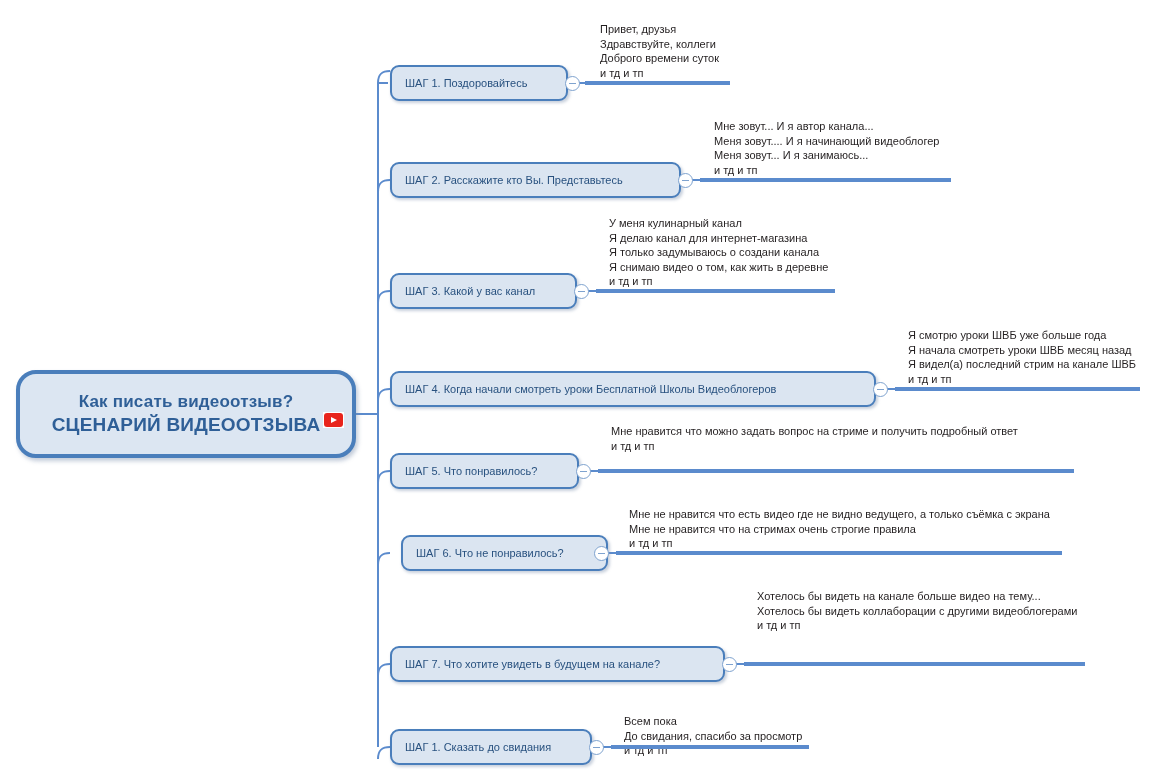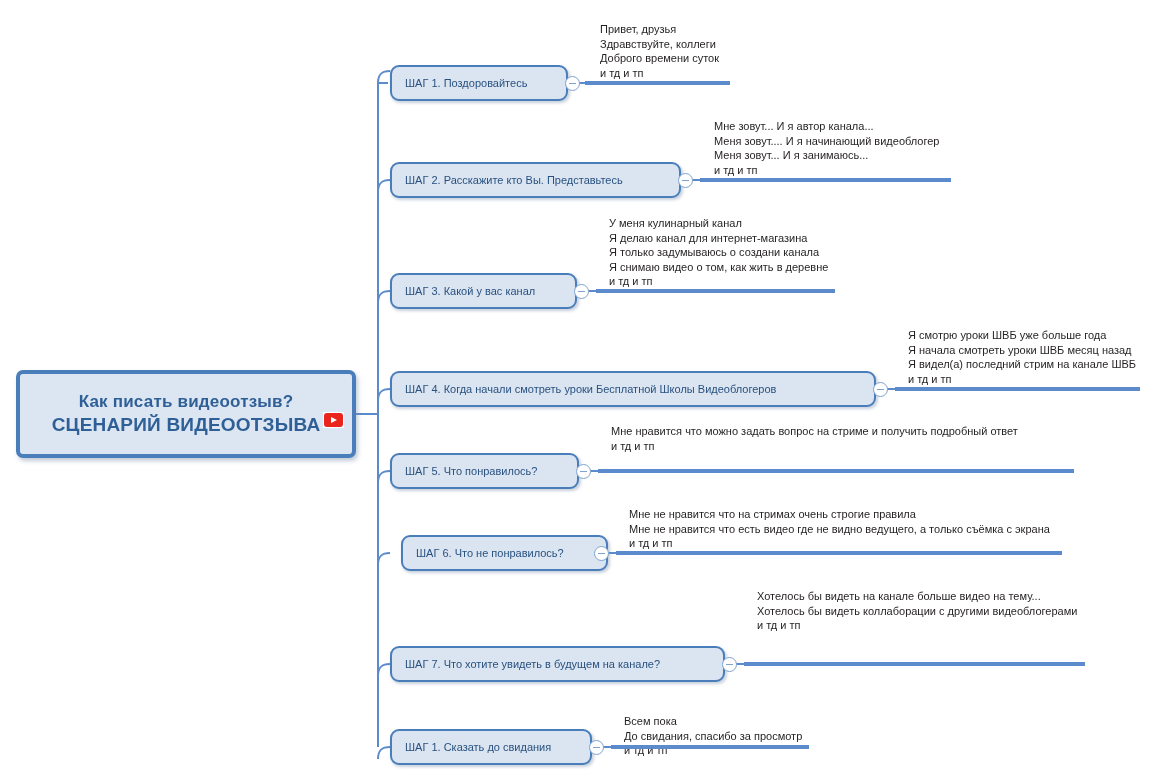--- a/index.html
+++ b/index.html
@@ -15,21 +15,21 @@
   #wires{position:absolute;left:0;top:0;width:1156px;height:782px;pointer-events:none;}
 
   
   .root-node{
     position:absolute;
     left:16px;top:370px;
     width:340px;height:88px;
     box-sizing:border-box;
     background:#dce6f2;
     border:4px solid #4a7ebb;
-    border-radius:7px;
+    border-radius:20px;
     display:flex;align-items:center;justify-content:center;
     box-shadow:2px 3px 4px rgba(120,140,170,.45);
   }
   .root-inner{position:relative;text-align:center;line-height:1.3;}
   .root-l1,.root-l2{
     color:#2f5f97;font-weight:bold;letter-spacing:.2px;display:block;
   }
   .root-l1{font-size:17px;}
   .root-l2{font-size:19px;text-align:center;}
   .yt-icon{
@@ -206,22 +206,22 @@
   </div>
   <div class="bar" style="left:598px;top:469px;width:476px;"></div>
 
   <div class="step" style="left:390px;top:535px;width:207px;margin-left:11px;">
     <span>ШАГ 6. Что не понравилось?</span>
   </div>
   <div class="toggle" style="left:594px;top:546px;">
     <span class="minus"></span>
   </div>
   <div class="detail" style="left:629px;top:507px;">
+    <div>Мне не нравится что есть видео где не видно ведущего, а только съёмка с экрана</div>
     <div>Мне не нравится что на стримах очень строгие правила</div>
-    <div>Мне не нравится что есть видео где не видно ведущего, а только съёмка с экрана</div>
     <div>и тд и тп</div>
   </div>
   <div class="bar" style="left:616px;top:551px;width:446px;"></div>
 
   <div class="step" style="left:390px;top:646px;width:335px;">
     <span>ШАГ 7. Что хотите увидеть в будущем на канале?</span>
   </div>
   <div class="toggle" style="left:722px;top:657px;">
     <span class="minus"></span>
   </div>

